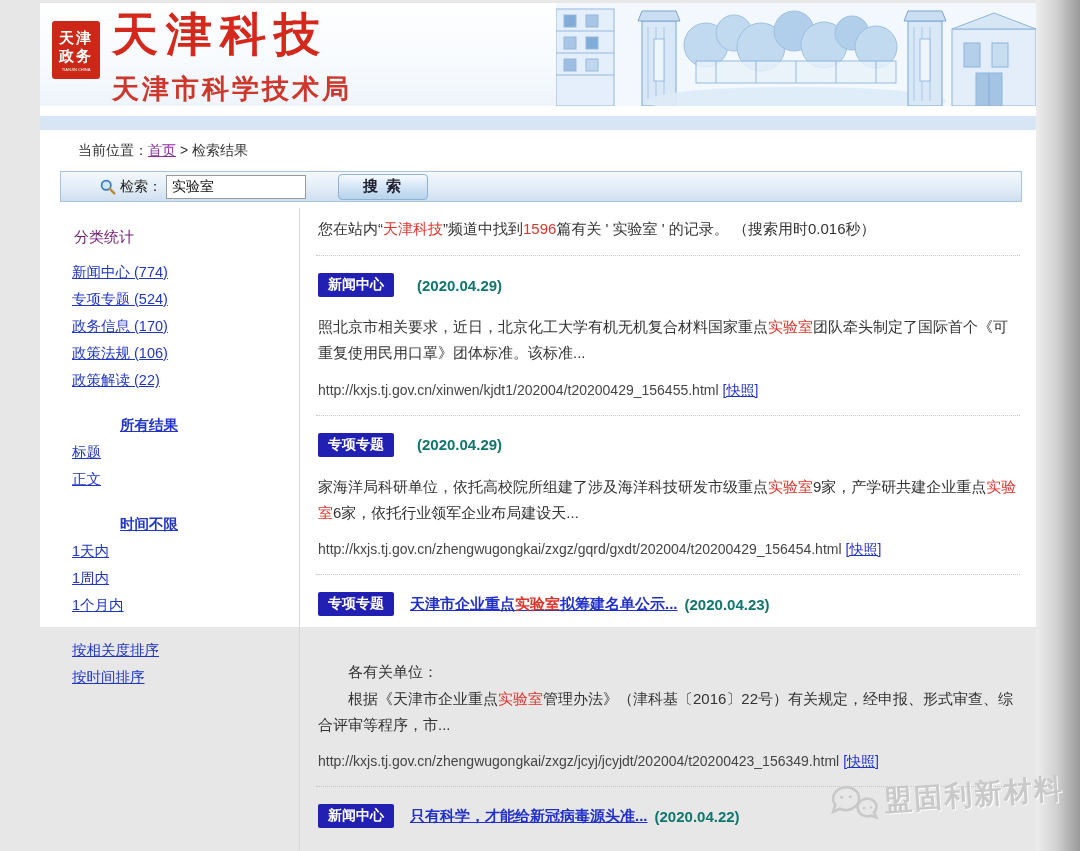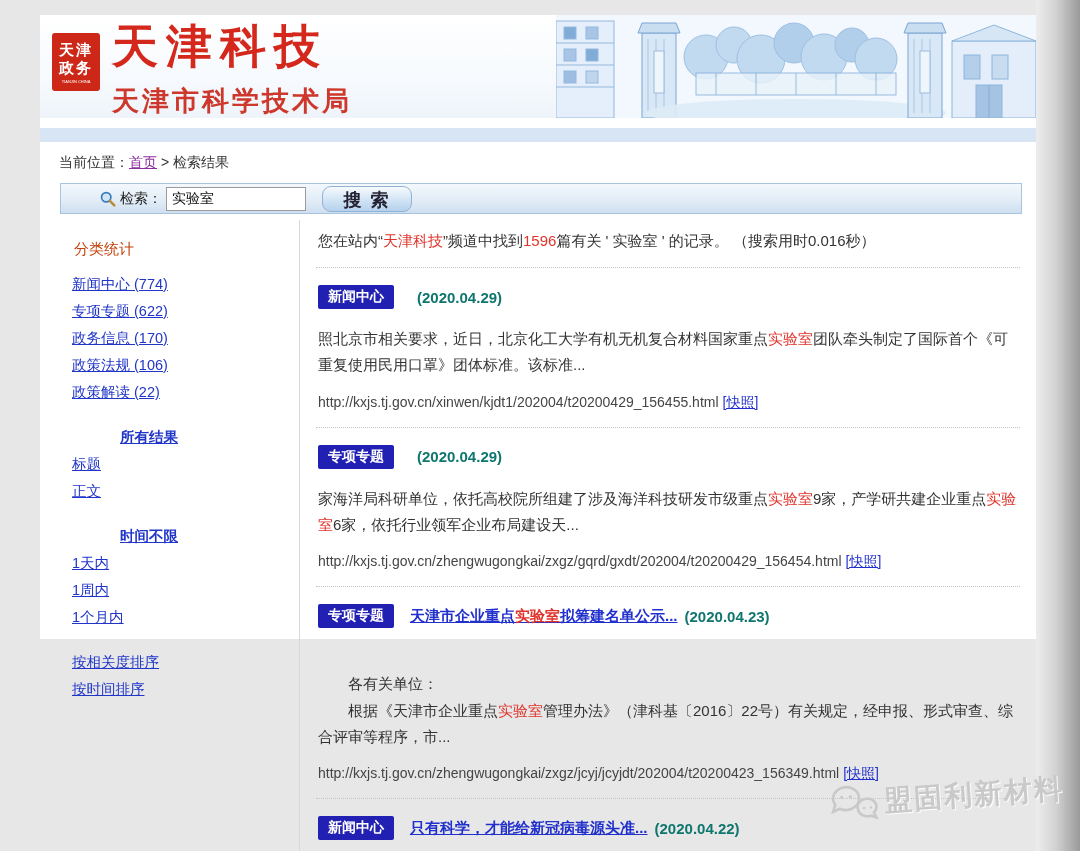--- a/index.html
+++ b/index.html
@@ -6,21 +6,21 @@
   body{
     width:1080px;height:851px;position:relative;overflow:hidden;
     background:#e7e7e7;
     font-family:"Liberation Sans","DejaVu Sans",sans-serif;
   }
   .right-shade{
     position:absolute;top:0;right:0;width:44px;height:851px;
     background:linear-gradient(90deg,#ededed 0%,#d2d2d2 45%,#9a9a9a 100%);
   }
   .page{
-    position:absolute;left:40px;top:15px;width:996px;height:624px;
+    position:absolute;left:40px;top:3px;width:996px;height:624px;
     background:#ffffff;
   }
   
   .banner{height:103px;position:relative;overflow:hidden;
     background:linear-gradient(180deg,#ffffff 0%,#f5f9fd 70%,#eef4fa 100%);}
   .banner-art{position:absolute;right:0;top:0;height:103px;width:480px;}
   .seal{
     position:absolute;left:12px;top:18px;width:48px;height:58px;
     background:#cd2718;border-radius:3px;color:#fff;
     display:flex;flex-direction:column;align-items:center;justify-content:center;
@@ -28,44 +28,44 @@
   .seal-chars{font-size:15px;font-weight:bold;line-height:1.2;letter-spacing:2px;text-align:center;}
   .seal-cap{font-size:4px;margin-top:2px;letter-spacing:0;}
   .titles{position:absolute;left:72px;top:8px;}
   .t-main{font-size:46px;font-weight:bold;color:#d5281c;letter-spacing:8px;
     font-family:"Liberation Serif","DejaVu Serif",serif;line-height:1.05;}
   .t-sub{font-size:27px;font-weight:bold;color:#ce372b;letter-spacing:3px;margin-top:12px;}
   .t-en{font-size:10.5px;color:#83a3c2;margin-top:5px;letter-spacing:0.4px;}
   
   .strip{height:14px;background:#d8e5f4;margin-top:10px;}
   
-  .breadcrumb{padding:12px 0 4px 19px;font-size:14px;color:#333;}
+  .breadcrumb{padding:12px 0 4px 38px;font-size:14px;color:#333;}
   .bc-home{color:#8b2f9e;text-decoration:underline;cursor:pointer;}
   
   .searchbar{
     margin:7px 14px 0 20px;height:31px;
     background:linear-gradient(180deg,#f3f8fc 0%,#e2edf7 55%,#cfdff0 100%);
     border:1px solid #a9c4de;
     display:flex;align-items:center;padding-left:38px;box-sizing:border-box;
   }
   .search-label{font-size:14px;color:#222;margin:0 4px 0 4px;}
   .search-input{
     width:128px;height:20px;border:1px solid #9a9a9a;font-size:14px;
     padding:1px 5px;font-family:inherit;color:#111;
   }
   .search-btn{
-    margin-left:16px;width:90px;height:26px;cursor:pointer;
+    margin-left:32px;width:90px;height:26px;cursor:pointer;
     background:linear-gradient(180deg,#f7fbfe 0%,#d7e7f6 45%,#b5d2ec 100%);
-    border:1px solid #8fb2d4;border-radius:9px;
-    font-size:18px;font-weight:bold;color:#223;font-family:inherit;letter-spacing:2px;
+    border:1px solid #8fb2d4;border-radius:4px;
+    font-size:15px;font-weight:bold;color:#223;font-family:inherit;letter-spacing:2px;
   }
   
   .content{display:flex;align-items:stretch;padding:6px 0 0 20px;min-height:648px;}
   .sidebar{width:240px;flex:none;border-right:1px solid #d8d8d8;padding:16px 0 0 12px;box-sizing:border-box;}
-  .sb-title{font-size:15px;color:#c2410c;margin:4px 0 16px 2px;}
+  .sb-title{font-size:15px;color:#701a75;margin:4px 0 16px 2px;}
   .sb-group{list-style:none;margin:0 0 26px 0;padding:0;}
   .sb-group li{margin-bottom:8px;}
   .sb-link{color:#2136c8;text-decoration:underline;font-size:14.5px;cursor:pointer;}
   .sb-link.bold{font-weight:bold;margin-left:48px;}
   
   .results{flex:1;padding:0 16px 0 16px;}
   .summary{font-size:15px;color:#333;padding:12px 0 16px 2px;border-bottom:1px dotted #c6c6c6;}
   .result{padding:17px 0 15px 2px;border-bottom:1px dotted #c6c6c6;}
   .r-head{display:flex;align-items:center;margin-bottom:17px;text-align:center;}
   .badge{background:#2220b2;color:#fff;font-weight:bold;font-size:14px;
@@ -182,21 +182,21 @@
     <span class="search-label">检索：</span>
     <input class="search-input" value="实验室" style="">
     <button class="search-btn">搜 索</button>
   </div>
 
   <div class="content">
     <div class="sidebar">
       <div class="sb-title">分类统计</div>
       <ul class="sb-group">
           <li><a class="sb-link">新闻中心 (774)</a></li>
-          <li><a class="sb-link">专项专题 (622)</a></li>
+          <li><a class="sb-link">专项专题 (524)</a></li>
           <li><a class="sb-link">政务信息 (170)</a></li>
           <li><a class="sb-link">政策法规 (106)</a></li>
           <li><a class="sb-link">政策解读 (22)</a></li>
         </ul>
       <ul class="sb-group">
           <li><a class="sb-link bold">所有结果</a></li>
           <li><a class="sb-link">标题</a></li>
           <li><a class="sb-link">正文</a></li>
         </ul>
       <ul class="sb-group">

